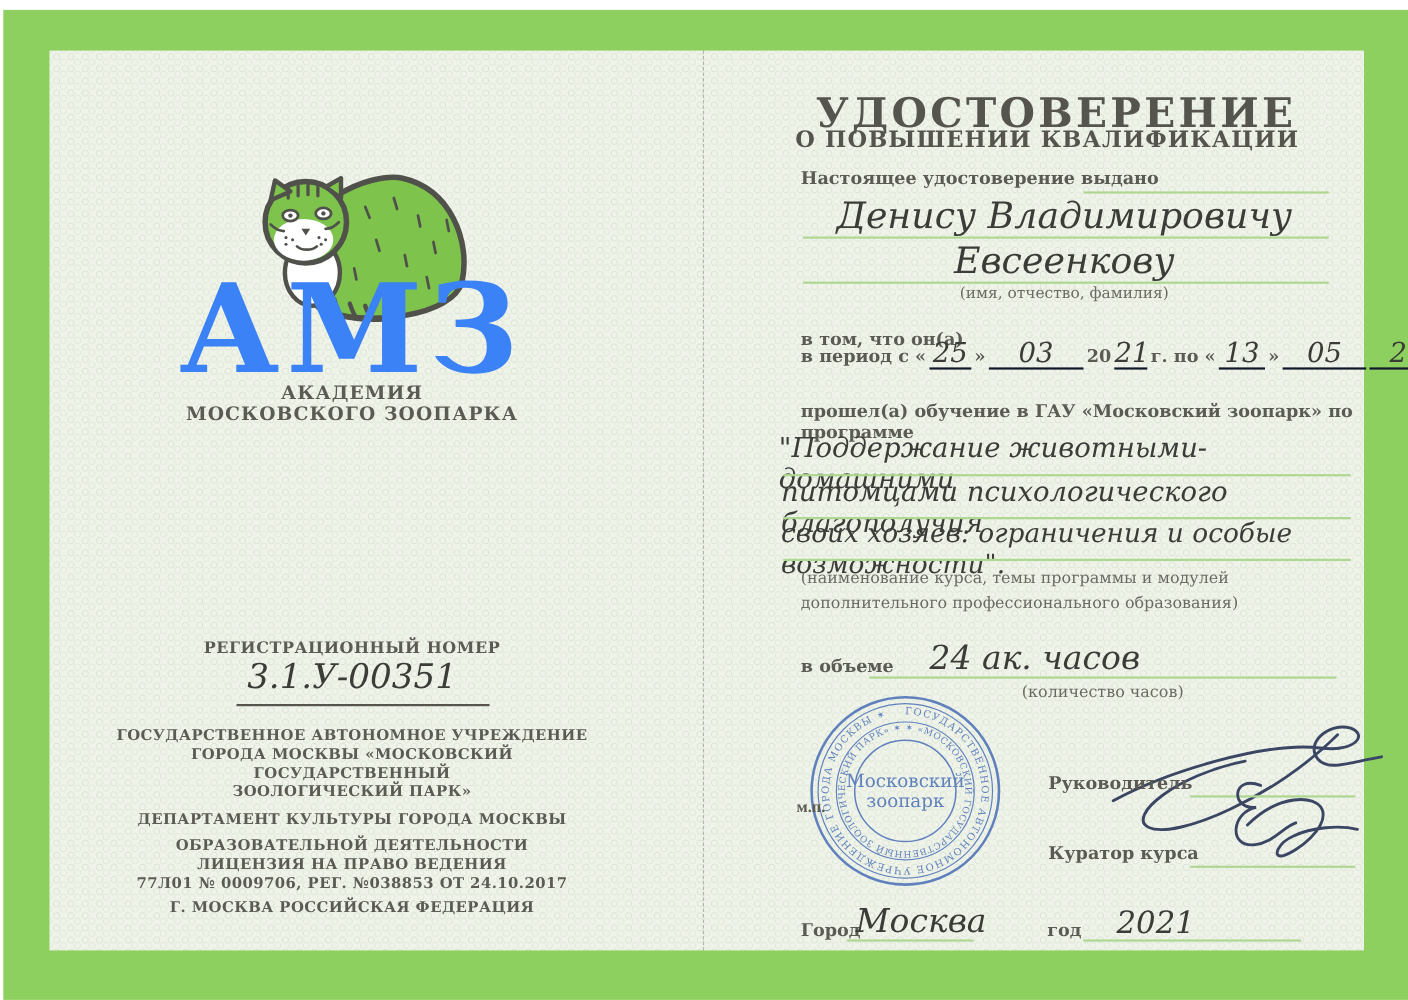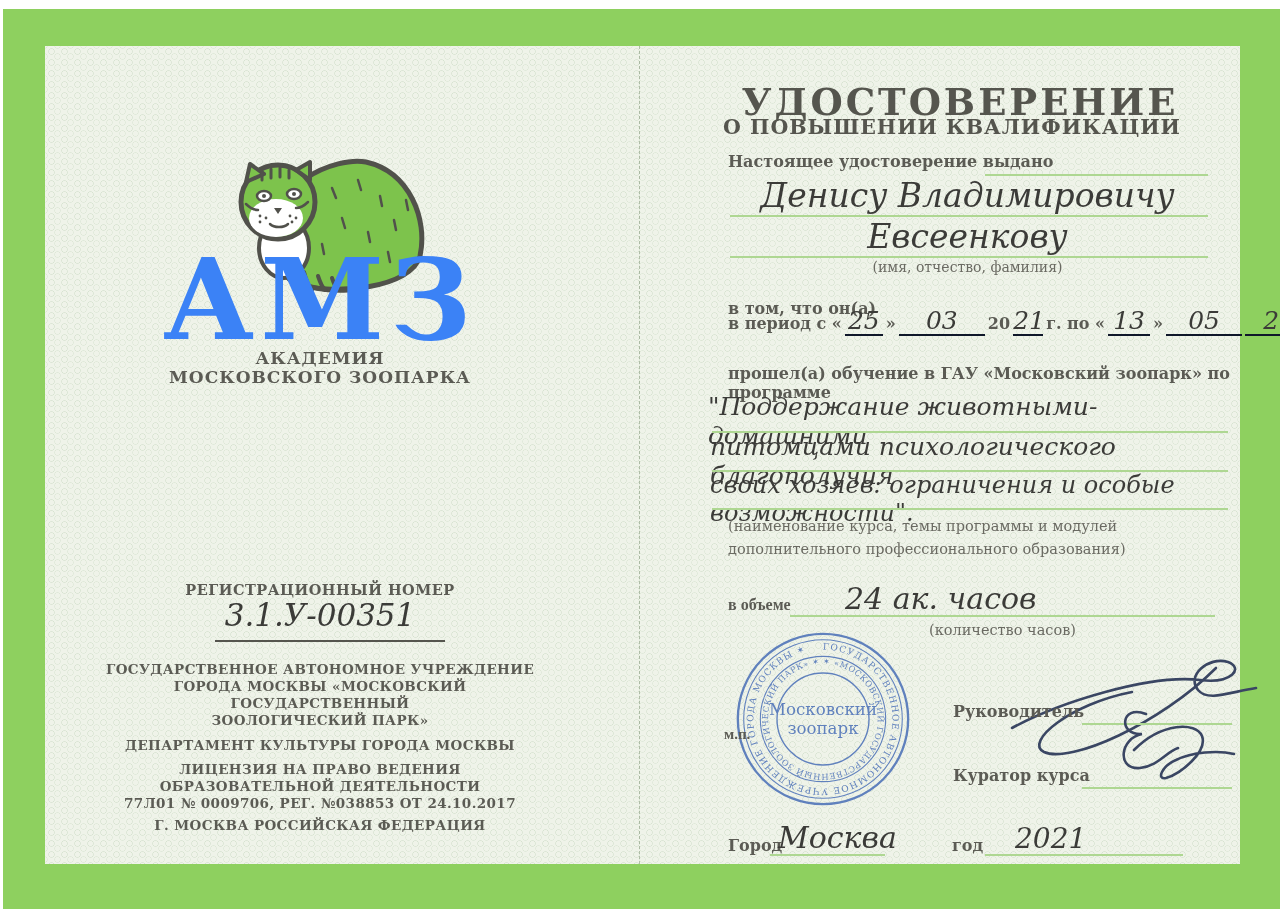--- a/index.html
+++ b/index.html
@@ -107,22 +107,22 @@
 
 <div class="abs ctr print" style="left:85px;top:661px;width:470px;font-size:13.5px;line-height:17px;letter-spacing:0.4px;">
   <div>ГОСУДАРСТВЕННОЕ АВТОНОМНОЕ УЧРЕЖДЕНИЕ</div>
   <div>ГОРОДА МОСКВЫ «МОСКОВСКИЙ ГОСУДАРСТВЕННЫЙ</div>
   <div>ЗООЛОГИЧЕСКИЙ ПАРК»</div>
 </div>
 
 <div class="abs ctr print" style="left:85px;top:737px;width:470px;font-size:13.5px;letter-spacing:0.4px;">ДЕПАРТАМЕНТ КУЛЬТУРЫ ГОРОДА МОСКВЫ</div>
 
 <div class="abs ctr print" style="left:85px;top:761px;width:470px;font-size:13.5px;line-height:17px;letter-spacing:0.4px;">
+  <div>ОБРАЗОВАТЕЛЬНОЙ ДЕЯТЕЛЬНОСТИ</div>
   <div>ЛИЦЕНЗИЯ НА ПРАВО ВЕДЕНИЯ</div>
-  <div>ОБРАЗОВАТЕЛЬНОЙ ДЕЯТЕЛЬНОСТИ</div>
   <div>77Л01 № 0009706, РЕГ. №038853 ОТ 24.10.2017</div>
 </div>
 
 <div class="abs ctr print" style="left:85px;top:817px;width:470px;font-size:13.5px;letter-spacing:0.4px;">Г. МОСКВА РОССИЙСКАЯ ФЕДЕРАЦИЯ</div>
 
 <div class="abs ctr print" style="left:700px;top:80px;width:520px;font-size:37px;letter-spacing:3px;color:#55554e;">УДОСТОВЕРЕНИЕ</div>
 <div class="abs ctr print" style="left:692px;top:115px;width:520px;font-size:20.5px;letter-spacing:1px;color:#55554e;">О ПОВЫШЕНИИ КВАЛИФИКАЦИИ</div>
 
 <div class="abs print" style="left:728px;top:152px;font-size:16px;">Настоящее удостоверение выдано</div>
 <div class="uline" style="left:985px;top:174px;width:223px;"></div>
@@ -155,21 +155,21 @@
 <div class="abs hw" style="left:708px;top:392px;width:530px;font-size:25px;">"Поддержание животными-домашними</div>
 <div class="uline" style="left:712px;top:431px;width:516px;"></div>
 <div class="abs hw" style="left:710px;top:432px;width:530px;font-size:25px;">питомцами психологического благополучия</div>
 <div class="uline" style="left:712px;top:470px;width:516px;"></div>
 <div class="abs hw" style="left:710px;top:471px;width:530px;font-size:24px;">своих хозяев: ограничения и особые возможности".</div>
 <div class="uline" style="left:712px;top:508px;width:516px;"></div>
 
 <div class="abs caption" style="left:728px;top:518px;font-size:14.5px;">(наименование курса, темы программы и модулей</div>
 <div class="abs caption" style="left:728px;top:541px;font-size:14.5px;">дополнительного профессионального образования)</div>
 
-<div class="abs print" style="left:728px;top:596px;font-size:16px;font-family:Liberation Serif, serif;">в объеме</div>
+<div class="abs print" style="left:728px;top:596px;font-size:16px;">в объеме</div>
 <div class="abs hw" style="left:845px;top:581px;font-size:30px;">24 ак. часов</div>
 <div class="uline" style="left:790px;top:615px;width:425px;"></div>
 <div class="abs ctr caption" style="left:790px;top:622px;width:425px;font-size:14.5px;">(количество часов)</div>
 
 <svg class="abs" style="left:730px;top:626px;opacity:0.88;" width="186" height="186" viewBox="0 0 190 190">
   <defs>
     <path id="ringOuter" d="M 95 24 A 71 71 0 1 1 94.9 24"></path>
     <path id="ringInner" d="M 95 39 A 56 56 0 1 1 94.9 39"></path>
   </defs>
   <circle cx="95" cy="95" r="87" fill="none" stroke="#4d72b8" stroke-width="2.4"></circle>

